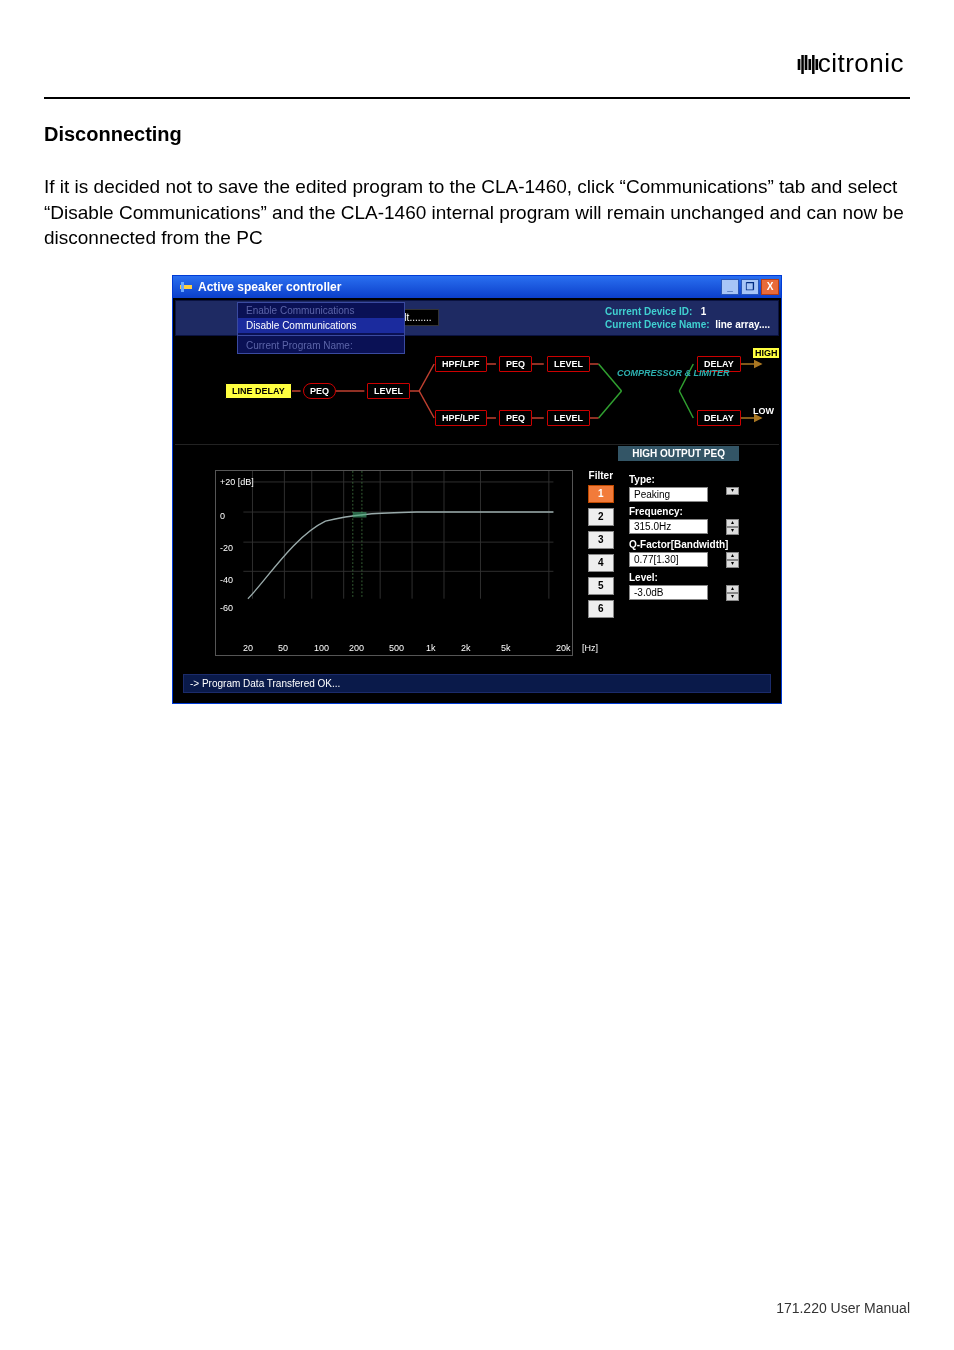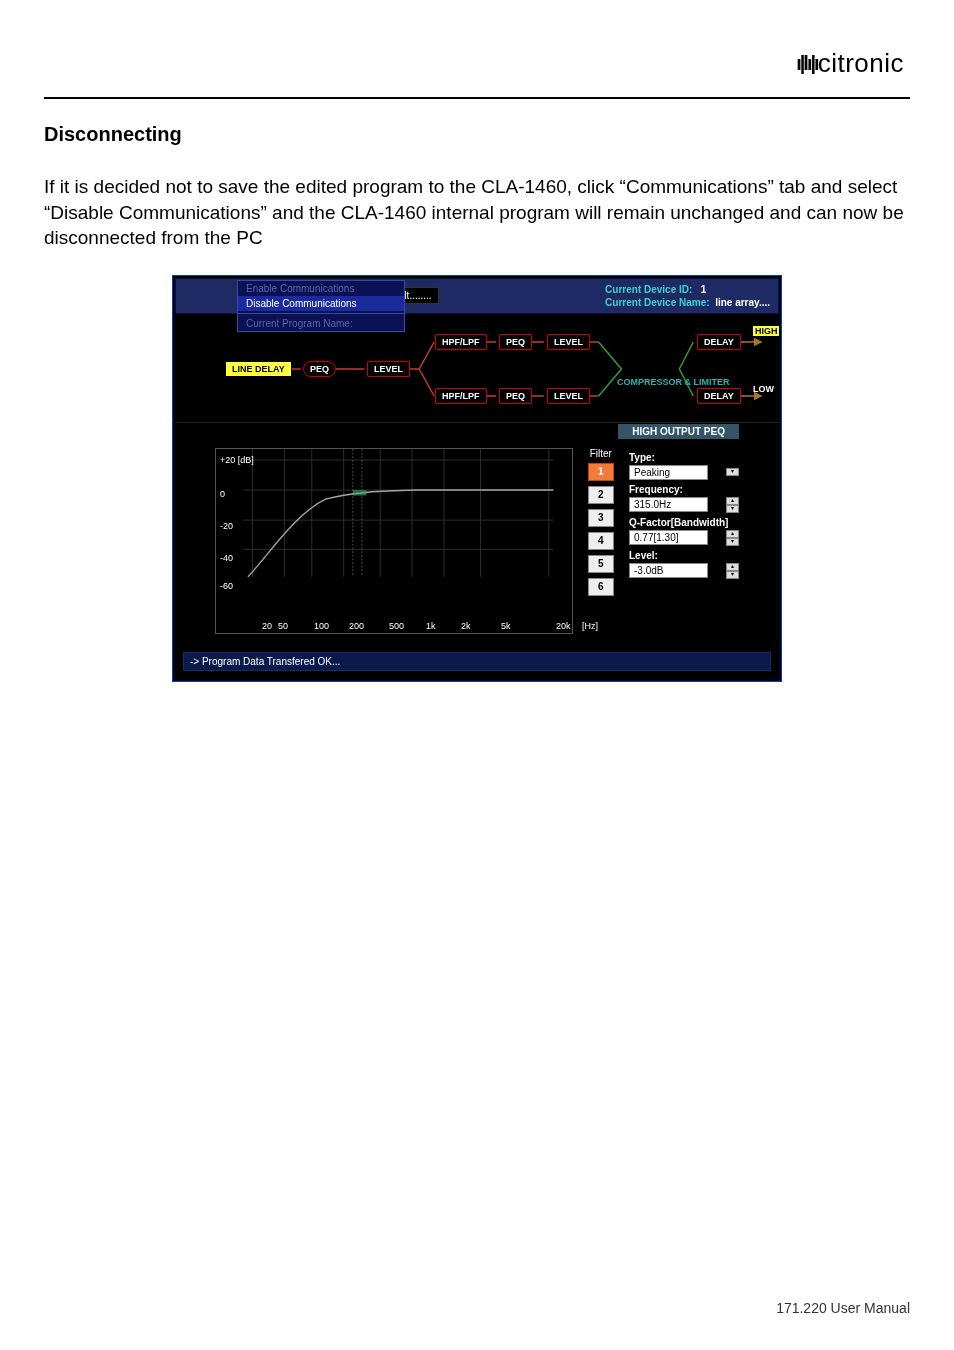--- a/index.html
+++ b/index.html
@@ -51,27 +51,27 @@
   .peq-panel { background:#000; border-top:1px solid #222; }
   .peq-title-row { display:flex; justify-content:flex-end; padding:1px 40px 1px 0;}
   .peq-title { background:#356; color:#fff; font-size:10px; font-weight:bold; font-family:Tahoma,sans-serif; padding:2px 14px; }
   .peq-body { display:flex; gap:8px; padding:8px 40px 14px 40px; background:#000; }
   .graph { position:relative; width:390px; height:186px; border:1px solid #555; background:#000; }
   .graph svg { position:absolute; inset:0; }
   .y-label { position:absolute; left:4px; color:#fff; font-size:9px; font-family:Tahoma,sans-serif; }
   .x-label { position:absolute; bottom:2px; color:#fff; font-size:9px; font-family:Tahoma,sans-serif; }
 
   .filter-col { width:44px; }
-  .filter-head { color:#fff; font-size:10px; font-weight:normal; font-family:Tahoma,sans-serif; margin-bottom:4px; text-align:center; }
+  .filter-head { color:#fff; font-size:10px; font-weight:bold; font-family:Tahoma,sans-serif; margin-bottom:4px; text-align:center; }
   .fbtn { width:26px; height:18px; margin:0 auto 5px auto; background:#eee; border:1px solid #888; font-size:10px; font-weight:bold; display:flex; align-items:center; justify-content:center; }
   .fbtn.sel { background:#f27b3a; border-color:#c04a00; color:#fff; }
 
   .param-col { width:120px; font-family:Tahoma,sans-serif; }
   .param-lbl { color:#fff; font-size:10px; font-weight:bold; margin:4px 0 2px 0; }
-  .param-field { display:flex; align-items:center; gap:18px; }
+  .param-field { display:flex; align-items:flex-start; gap:18px; }
   .param-input { flex:1; background:#fff; border:1px solid #888; font-size:10px; padding:1px 4px; }
   .spin { width:13px; display:flex; flex-direction:column; }
   .spin div { height:8px; background:#ddd; border:1px solid #888; font-size:6px; line-height:5px; text-align:center; }
 
   .status-bar { background:#000; padding:4px 8px 8px 8px; }
   .status-inner { background:#0a1a4a; color:#fff; font-size:10px; font-family:Tahoma,sans-serif; padding:3px 6px; border:1px solid #1b2b6a; }
 </style>
 </head>
 <body>
 
@@ -80,20 +80,34 @@
     <div class="logo">
       <span class="logo-mark">ı|lı|ı</span>
       <span>citronic</span>
     </div>
   </div>
   <hr class="top">
   <h2 class="section">Disconnecting</h2>
   <p class="body">If it is decided not to save the edited program to the CLA-1460, click “Communications” tab and select “Disable Communications” and the CLA-1460 internal program will remain unchanged and can now be disconnected from the PC</p>
 
   <div class="app-wrap">
+    <div class="titlebar">
+      <div class="titlebar-left">
+        <svg class="tb-icon" viewBox="0 0 14 14">
+            <rect x="1" y="5" width="12" height="4" fill="#ffd040"></rect>
+            <rect x="2" y="2" width="3" height="10" fill="#6aa7ff"></rect>
+          </svg>
+        <span class="titlebar-text">Active speaker controller</span>
+      </div>
+      <div class="winbtns">
+        <div class="winbtn">_</div>
+        <div class="winbtn">❐</div>
+        <div class="winbtn close">X</div>
+      </div>
+    </div>
 
 
     <div class="app-body">
       <div class="comms-dropdown">
         <div class="dd-item dim">Enable Communications</div>
         <div class="dd-item sel">Disable Communications</div>
         <div class="dd-sep"></div>
         <div class="dd-item dim">Current Program Name:</div>
       </div>
 
@@ -148,21 +162,21 @@
         <div class="sig-btn" style="left:372px; top:20px;">LEVEL</div>
         <div class="sig-btn" style="left:522px; top:20px;">DELAY</div>
         <div class="sig-tag" style="left:578px; top:12px; background:#ffff40; color:#000; padding:0 2px;">HIGH</div>
 
         <div class="sig-btn" style="left:260px; top:74px;">HPF/LPF</div>
         <div class="sig-btn" style="left:324px; top:74px;">PEQ</div>
         <div class="sig-btn" style="left:372px; top:74px;">LEVEL</div>
         <div class="sig-btn" style="left:522px; top:74px;">DELAY</div>
         <div class="sig-tag low" style="left:578px; top:70px;">LOW</div>
 
-        <div class="sig-center" style="left:442px; top:63px; color:#2db0b0;">COMPRESSOR &amp; LIMITER</div>
+        <div class="sig-center" style="left:442px; top:32px; color:#2db0b0;font-style:italic;">COMPRESSOR &amp; LIMITER</div>
       </div>
 
       <div class="peq-panel">
         <div class="peq-title-row">
           <div class="peq-title">HIGH OUTPUT PEQ</div>
         </div>
         <div class="peq-body">
 
           <div class="graph">
             <svg viewBox="0 0 390 150" preserveAspectRatio="none">
@@ -186,21 +200,21 @@
                   <line x1="160" y1="0" x2="160" y2="140"></line>
               </g>
               <path d="M 35 140 C 55 120, 85 72, 120 55 C 150 47, 180 46, 220 45 L 370 45" stroke="#9aa" stroke-width="1.5" fill="none"></path>
               <rect x="150" y="45" width="15" height="6" fill="#4a7" opacity="0.6"></rect>
             </svg>
             <span class="y-label" style="top:6px;">+20 [dB]</span>
             <span class="y-label" style="top:40px;">0</span>
             <span class="y-label" style="top:72px;">-20</span>
             <span class="y-label" style="top:104px;">-40</span>
             <span class="y-label" style="top:132px;">-60</span>
-            <span class="x-label" style="left:46px;text-align:right;">20</span>
+            <span class="x-label" style="left:27px;text-align:right;">20</span>
             <span class="x-label" style="left:62px;">50</span>
             <span class="x-label" style="left:98px;">100</span>
             <span class="x-label" style="left:133px;">200</span>
             <span class="x-label" style="left:173px;">500</span>
             <span class="x-label" style="left:210px;">1k</span>
             <span class="x-label" style="left:245px;">2k</span>
             <span class="x-label" style="left:285px;">5k</span>
             <span class="x-label" style="left:340px;">20k</span>
             <span class="x-label" style="left:366px;">[Hz]</span>
           </div>

